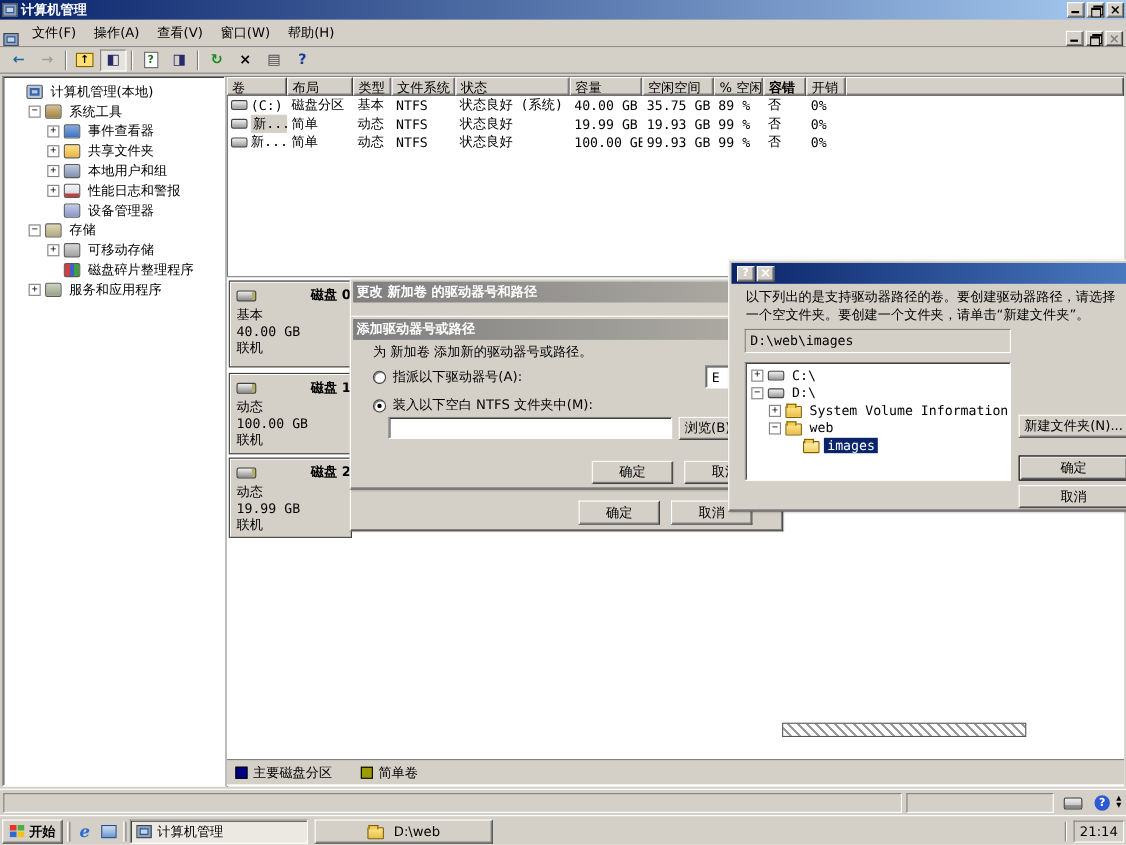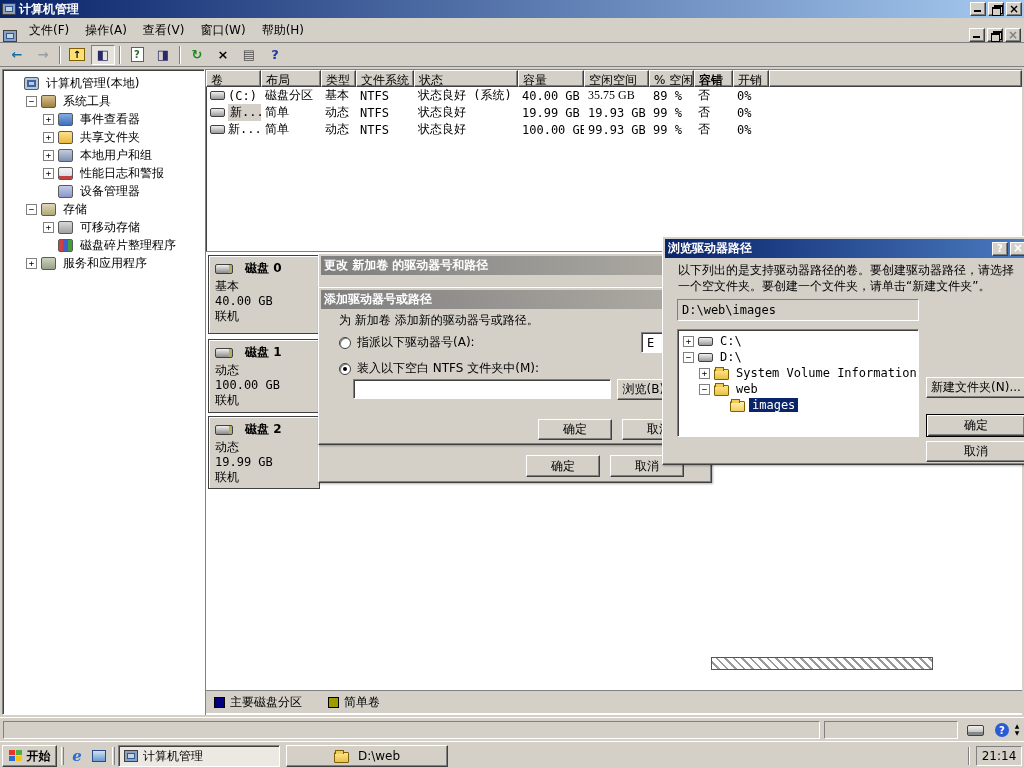--- a/index.html
+++ b/index.html
@@ -69,21 +69,21 @@
   .vol-header { display:flex; height:17px; }
   .vh { background:#d4d0c8; border-top:1px solid #fff; border-left:1px solid #fff; border-bottom:1px solid #404040; border-right:1px solid #404040; box-shadow:inset -1px -1px 0 #808080; padding:1px 4px; overflow:hidden; white-space:nowrap; flex:0 0 auto; }
   .vh.fill { flex:1; }
   .vrow { display:flex; height:17px; align-items:center; }
   .vc { padding:0 4px; overflow:hidden; white-space:nowrap; flex:0 0 auto; display:flex; align-items:center; }
   .vc .cell-sel { background:#d4d0c8; padding:0 2px; }
 
   
   .disk-pane { position:absolute; left:0; top:181px; right:0; bottom:0; background:#fff; border-top:1px solid #808080; }
   .disk-card { position:absolute; left:2px; width:112px; background:#d4d0c8; border:1px solid #404040; box-shadow:inset 1px 1px 0 #fff; padding:4px 0 0 6px; }
-  .disk-card .dhead { display:flex; align-items:center; margin-bottom:2px; }
+  .disk-card .dhead { display:flex; align-items:center; margin-bottom:2px;justify-content:space-between; }
   .disk-card .dname { font-weight:bold; margin-left:12px; }
   .disk-card .dline { line-height:15px; }
   .ic-disk { width:18px; height:10px; background:linear-gradient(#f0f0f0,#8a8a8a); border:1px solid #404040; border-radius:2px; box-shadow:inset -3px 0 0 #b0b060; }
 
   .hatch-strip { position:absolute; left:505px; top:405px; width:222px; height:13px; border:1px solid #555; background:repeating-linear-gradient(45deg,#fff 0 4px,#9a9a9a 4px 6px); }
 
   .legend-bar { position:absolute; left:0; right:0; bottom:2px; height:23px; background:#d4d0c8; border-top:1px solid #808080; display:flex; align-items:center; padding-left:8px; gap:26px; }
   .legend-item { display:flex; align-items:center; gap:5px; }
   .legend-swatch { width:11px; height:11px; border:1px solid #000; }
 
@@ -276,21 +276,21 @@
         <div class="vrow mono">
           <div class="vc" style="width: 55px;">
             <span class="ti ti-drive" style="margin-right: 3px;"></span>
             <span>(C:)</span>
           </div>
           <div class="vc" style="width: 60px;">磁盘分区</div>
           <div class="vc" style="width: 35px;">基本</div>
           <div class="vc" style="width: 58px;">NTFS</div>
           <div class="vc" style="width: 104px;">状态良好 (系统)</div>
           <div class="vc" style="width: 66px;">40.00 GB</div>
-          <div class="vc" style="width: 65px; font-family: Liberation Serif, serif;">35.75 GB</div>
+          <div class="vc" style="width: 65px;">35.75 GB</div>
           <div class="vc" style="width: 45px;">89 %</div>
           <div class="vc" style="width: 39px;">否</div>
           <div class="vc" style="width: 36px;">0%</div>
         </div>
         <div class="vrow mono">
           <div class="vc" style="width: 55px;">
             <span class="ti ti-drive" style="margin-right: 3px;"></span>
             <span class="cell-sel">新...</span>
           </div>
           <div class="vc" style="width: 60px;">简单</div>
@@ -388,21 +388,20 @@
       <span>装入以下空白 NTFS 文件夹中(M):</span>
     </div>
     <input class="field" id="mount-input" type="text" value="" style="">
     <div class="btn dlg-btn" style="left:298px; top:91px; width:64px;">浏览(B)...</div>
     <div class="btn dlg-btn" style="left:219px; top:131px; width:74px;">确定</div>
     <div class="btn dlg-btn" style="left:303px; top:131px; width:74px;">取消</div>
   </div>
 
   <div class="dialog" id="browse-dialog">
     <div class="dlg-title active">
-      <span class="t">浏览驱动器路径</span>
       <span class="btn cap-btn help"></span>
       <span class="btn cap-btn close"></span>
     </div>
     <div class="instr" style="top:41px">一个空文件夹。要创建一个文件夹，请单击“新建文件夹”。</div>
     <div class="instr" style="top:25px">以下列出的是支持驱动器路径的卷。要创建驱动器路径，请选择</div>
     <div class="sunken-lite" id="browse-path">
       <span class="mono">D:\web\images</span>
     </div>
     <div class="field" id="browse-tree">
         <div class="tree-row" style="padding-left: 5px;">

